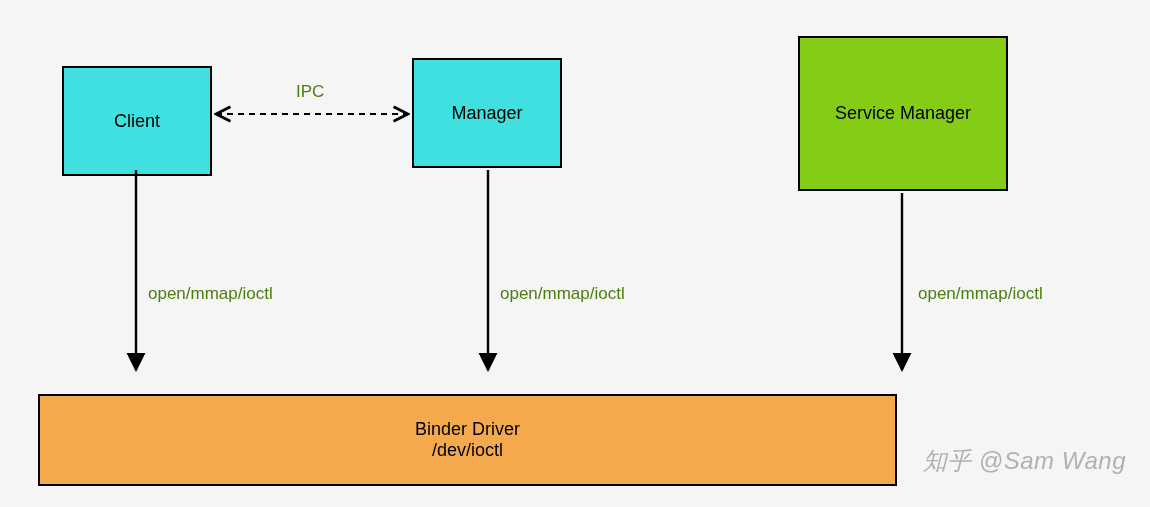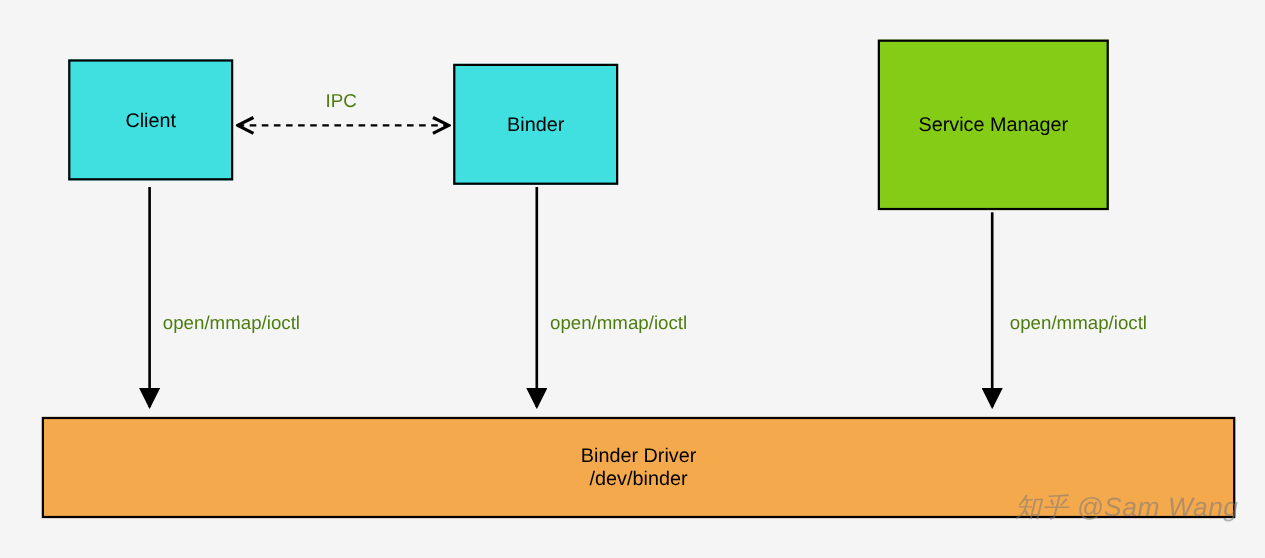--- a/index.html
+++ b/index.html
@@ -42,35 +42,35 @@
     svg.connectors {
       position: absolute;
       top: 0; left: 0;
       width: 1150px; height: 507px;
       pointer-events: none;
     }
   </style>
 </head>
 <body>
 
-<div class="box box-cyan" style="left:62px; top:54px; width:150px; height:110px;">
+<div class="box box-cyan" style="left:62px; top:66px; width:150px; height:110px;">
   <span>Client</span>
 </div>
 
 <div class="box box-cyan" style="left:412px; top:58px; width:150px; height:110px;">
-  <span>Binder</span>
+  <span>Manager</span>
 </div>
 
 <div class="box box-green" style="left:798px; top:36px; width:210px; height:155px;">
   <span>Service Manager</span>
 </div>
 
-<div class="box box-orange" style="left:38px; top:379px; width:1085px; height:92px;">
+<div class="box box-orange" style="left:38px; top:394px; width:859px; height:92px;">
   <span>Binder Driver</span>
-  <span>/dev/binder</span>
+  <span>/dev/ioctl</span>
 </div>
 
 <div class="arrow-label" style="left:296px; top:82px;">IPC</div>
 
 <div class="arrow-label" style="left:148px; top:284px;">open/mmap/ioctl</div>
 
 <div class="arrow-label" style="left:500px; top:284px;">open/mmap/ioctl</div>
 
 <div class="arrow-label" style="left:918px; top:284px;">open/mmap/ioctl</div>
 

